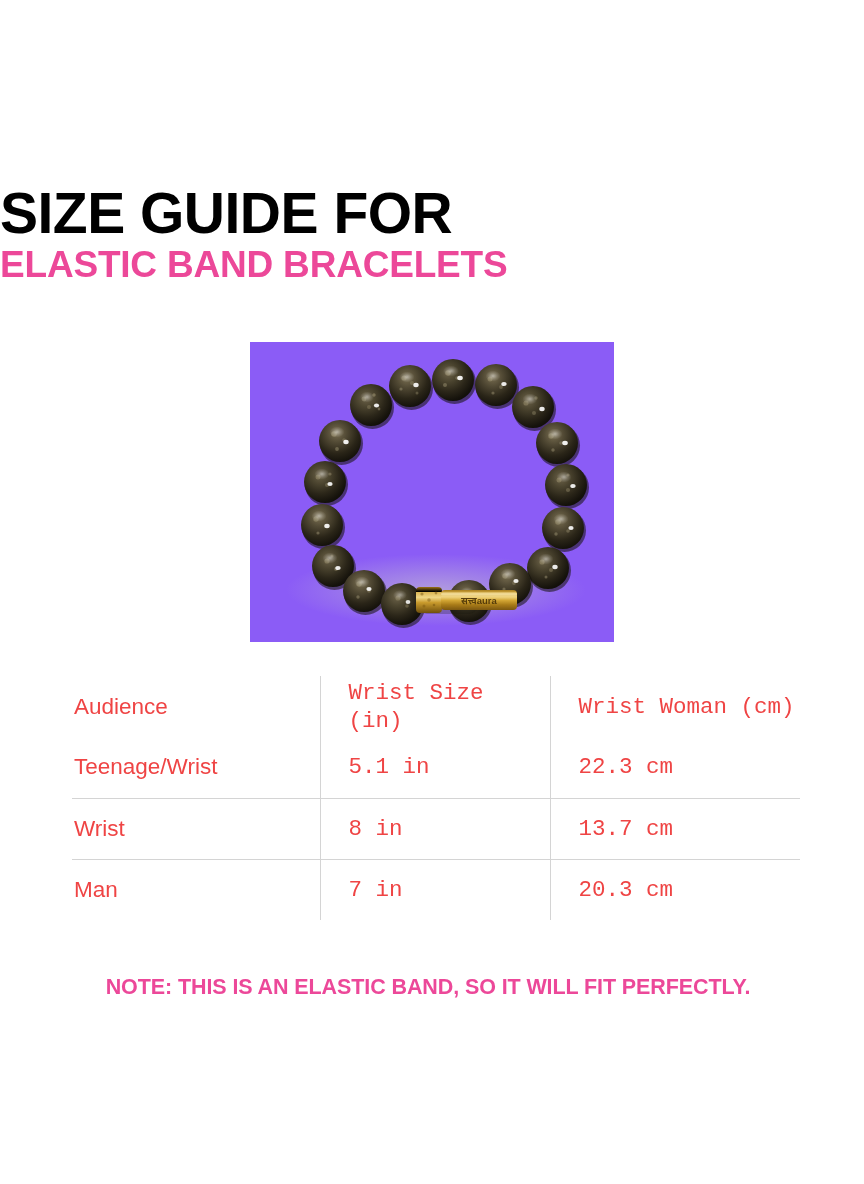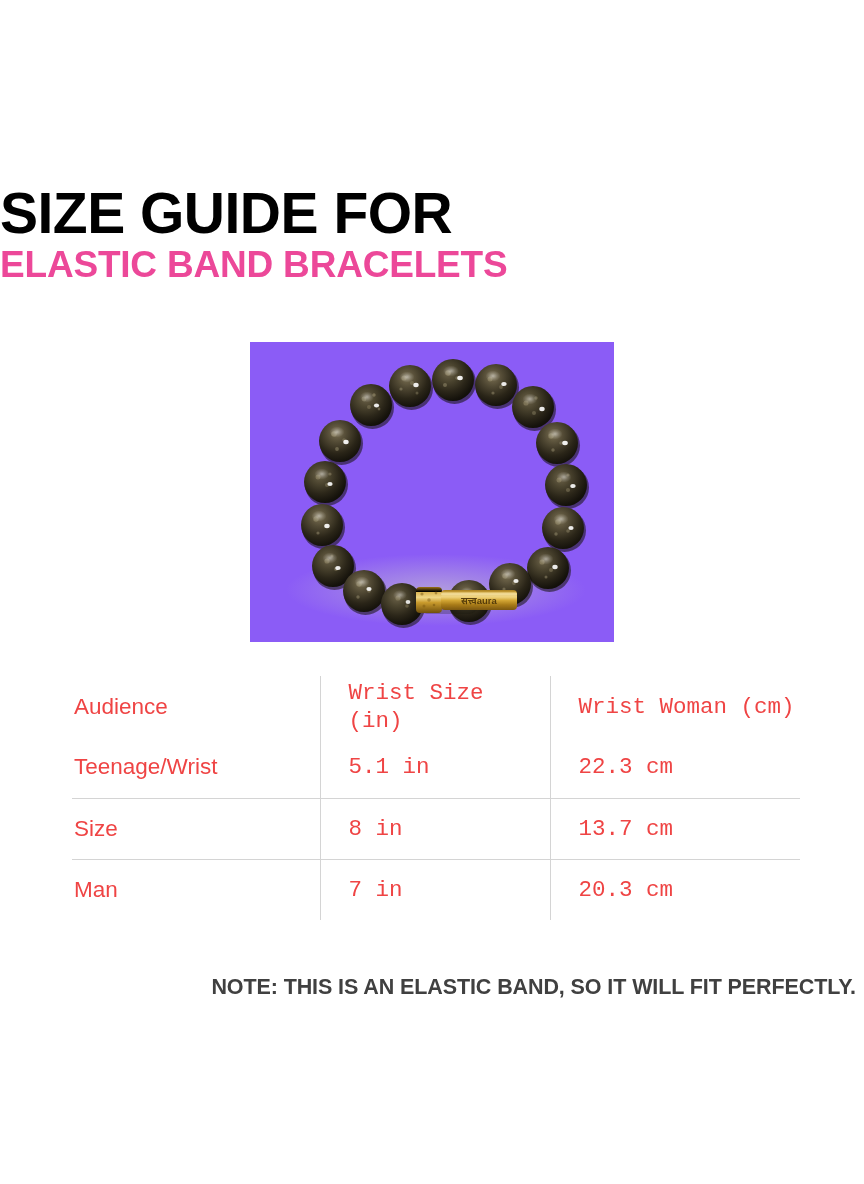--- a/index.html
+++ b/index.html
@@ -109,27 +109,27 @@
     padding-left: 28px;
     font-family: Liberation Mono, monospace;
   }
 
   
   .footer-note {
     position: absolute;
     left: 0;
     top: 974px;
     width: 856px;
-    text-align: right;
+    text-align: center;
     font-family: "Liberation Sans", sans-serif;
     font-weight: 700;
     font-size: 21.5px;
     line-height: 26px;
     letter-spacing: -0.1px;
-    color: #404040;
+    color: #ec4899;
     white-space: nowrap;
   }
 </style>
 </head>
 <body>
 
 <div class="page">
 
   <div class="heading-block">
     <span class="title-main">SIZE GUIDE FOR</span>
@@ -416,21 +416,21 @@
         <th class="sep">Wrist Woman (cm)</th>
       </tr>
     </thead>
     <tbody>
       <tr>
         <td>Teenage/Wrist</td>
         <td class="sep">5.1 in</td>
         <td class="sep">22.3 cm</td>
       </tr>
       <tr>
-        <td>Size</td>
+        <td>Wrist</td>
         <td class="sep">8 in</td>
         <td class="sep">13.7 cm</td>
       </tr>
       <tr>
         <td>Man</td>
         <td class="sep">7 in</td>
         <td class="sep">20.3 cm</td>
       </tr>
     </tbody>
   </table>

